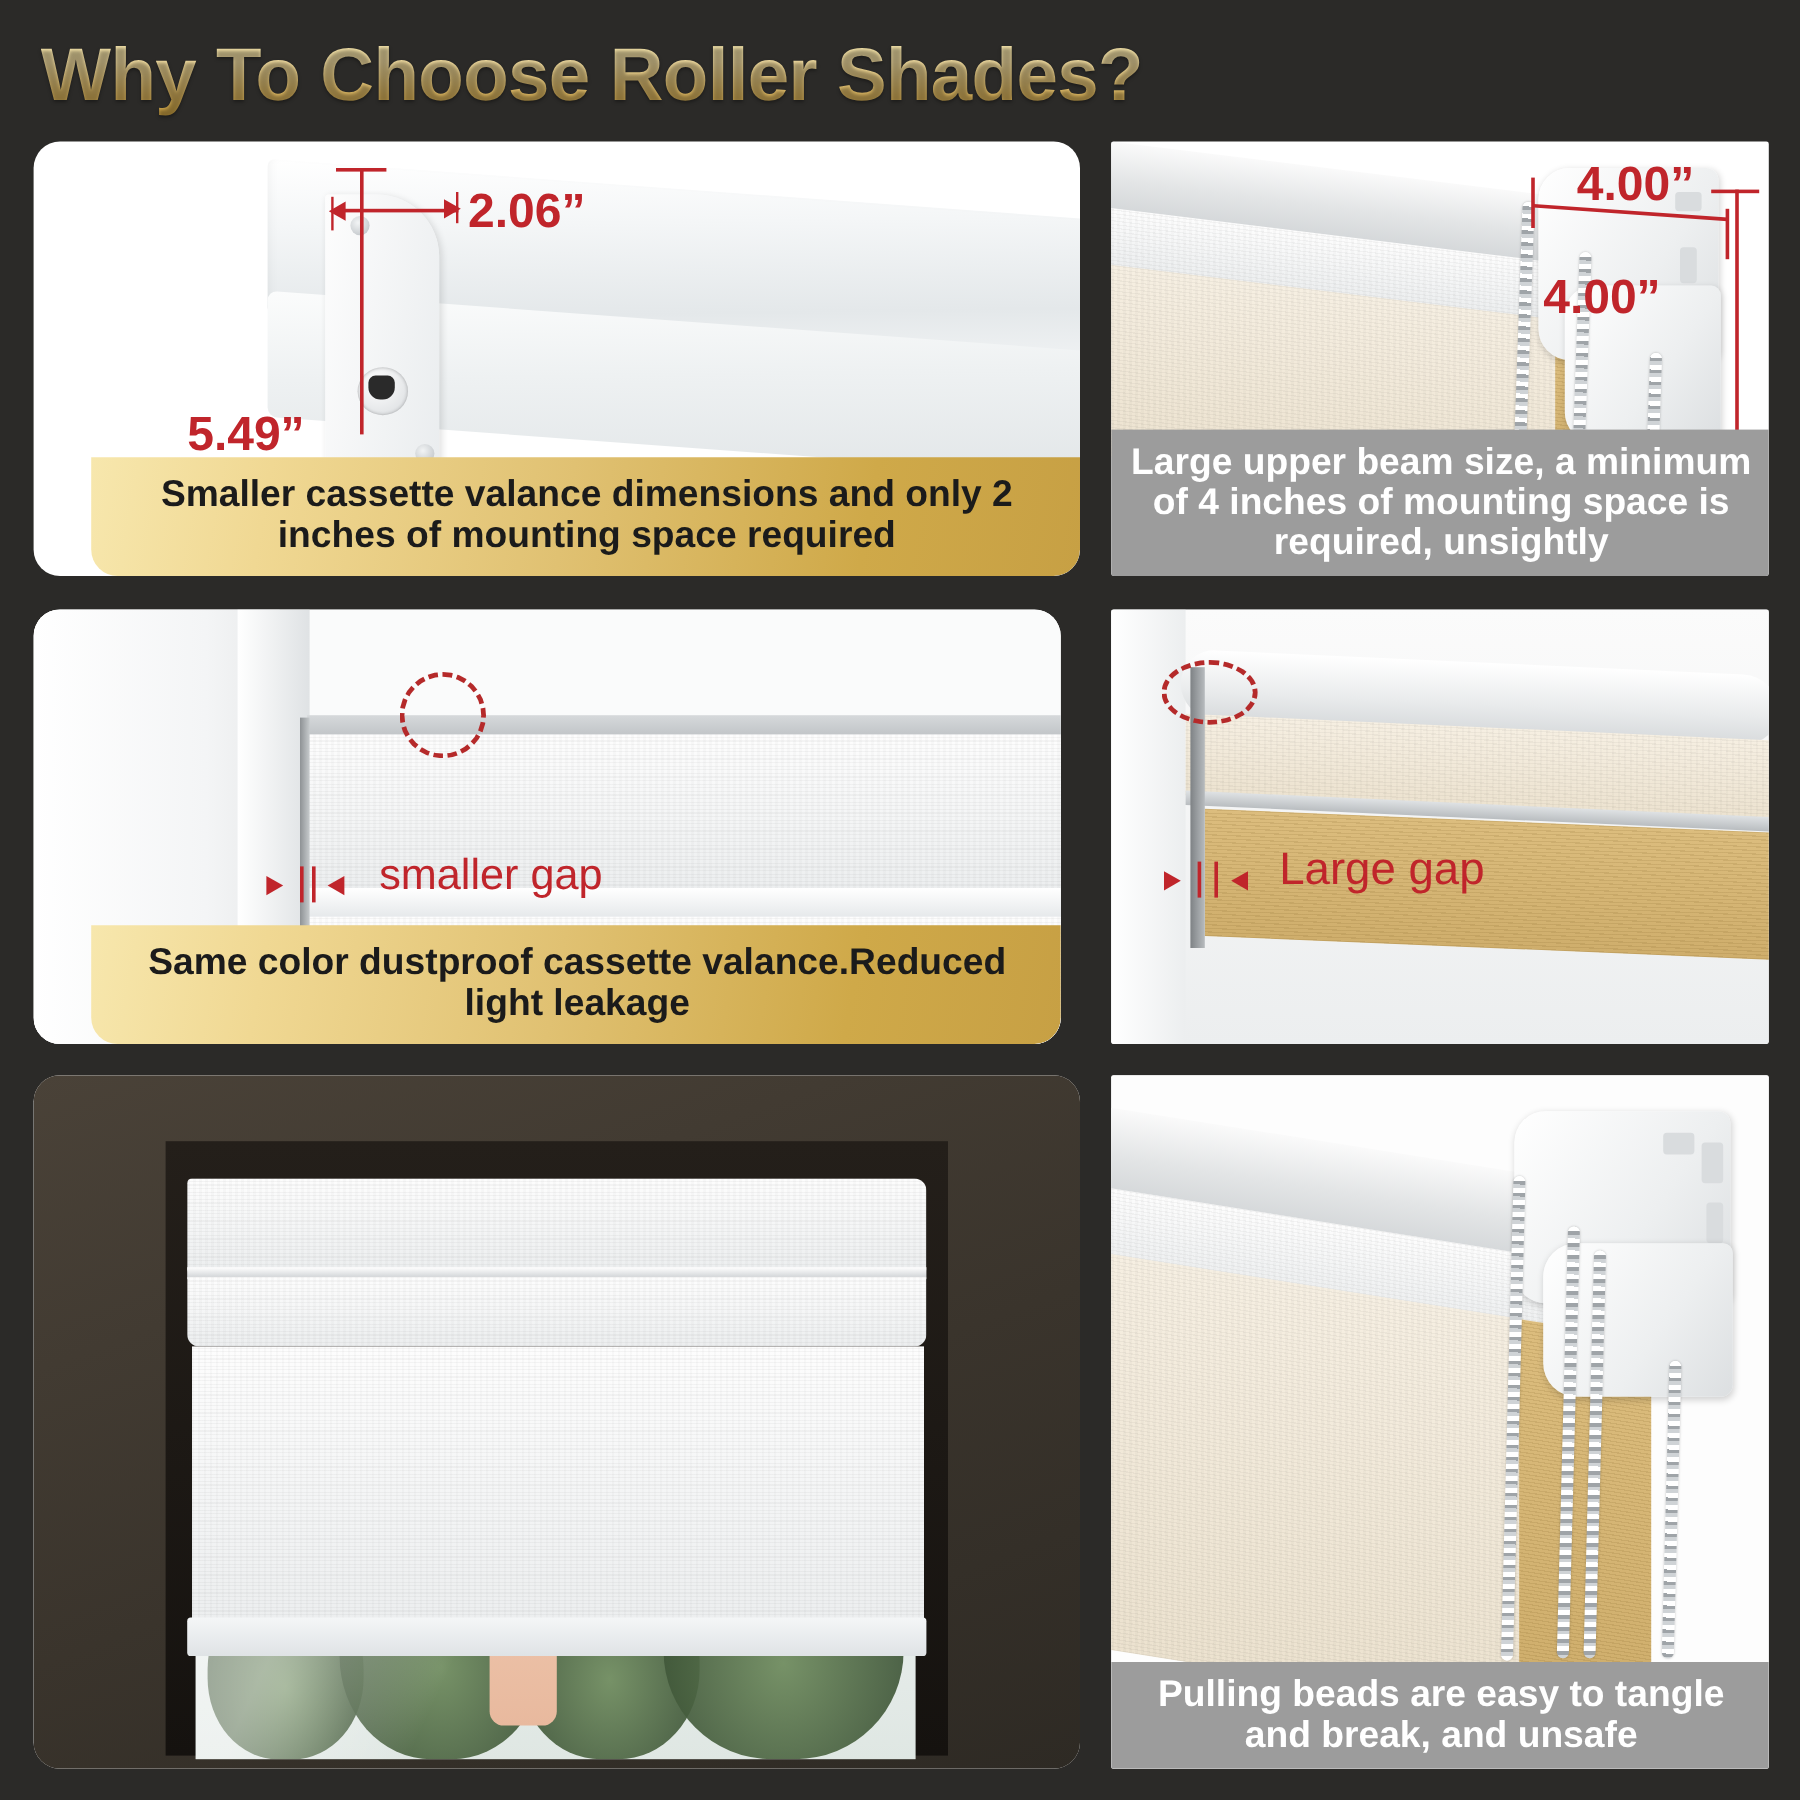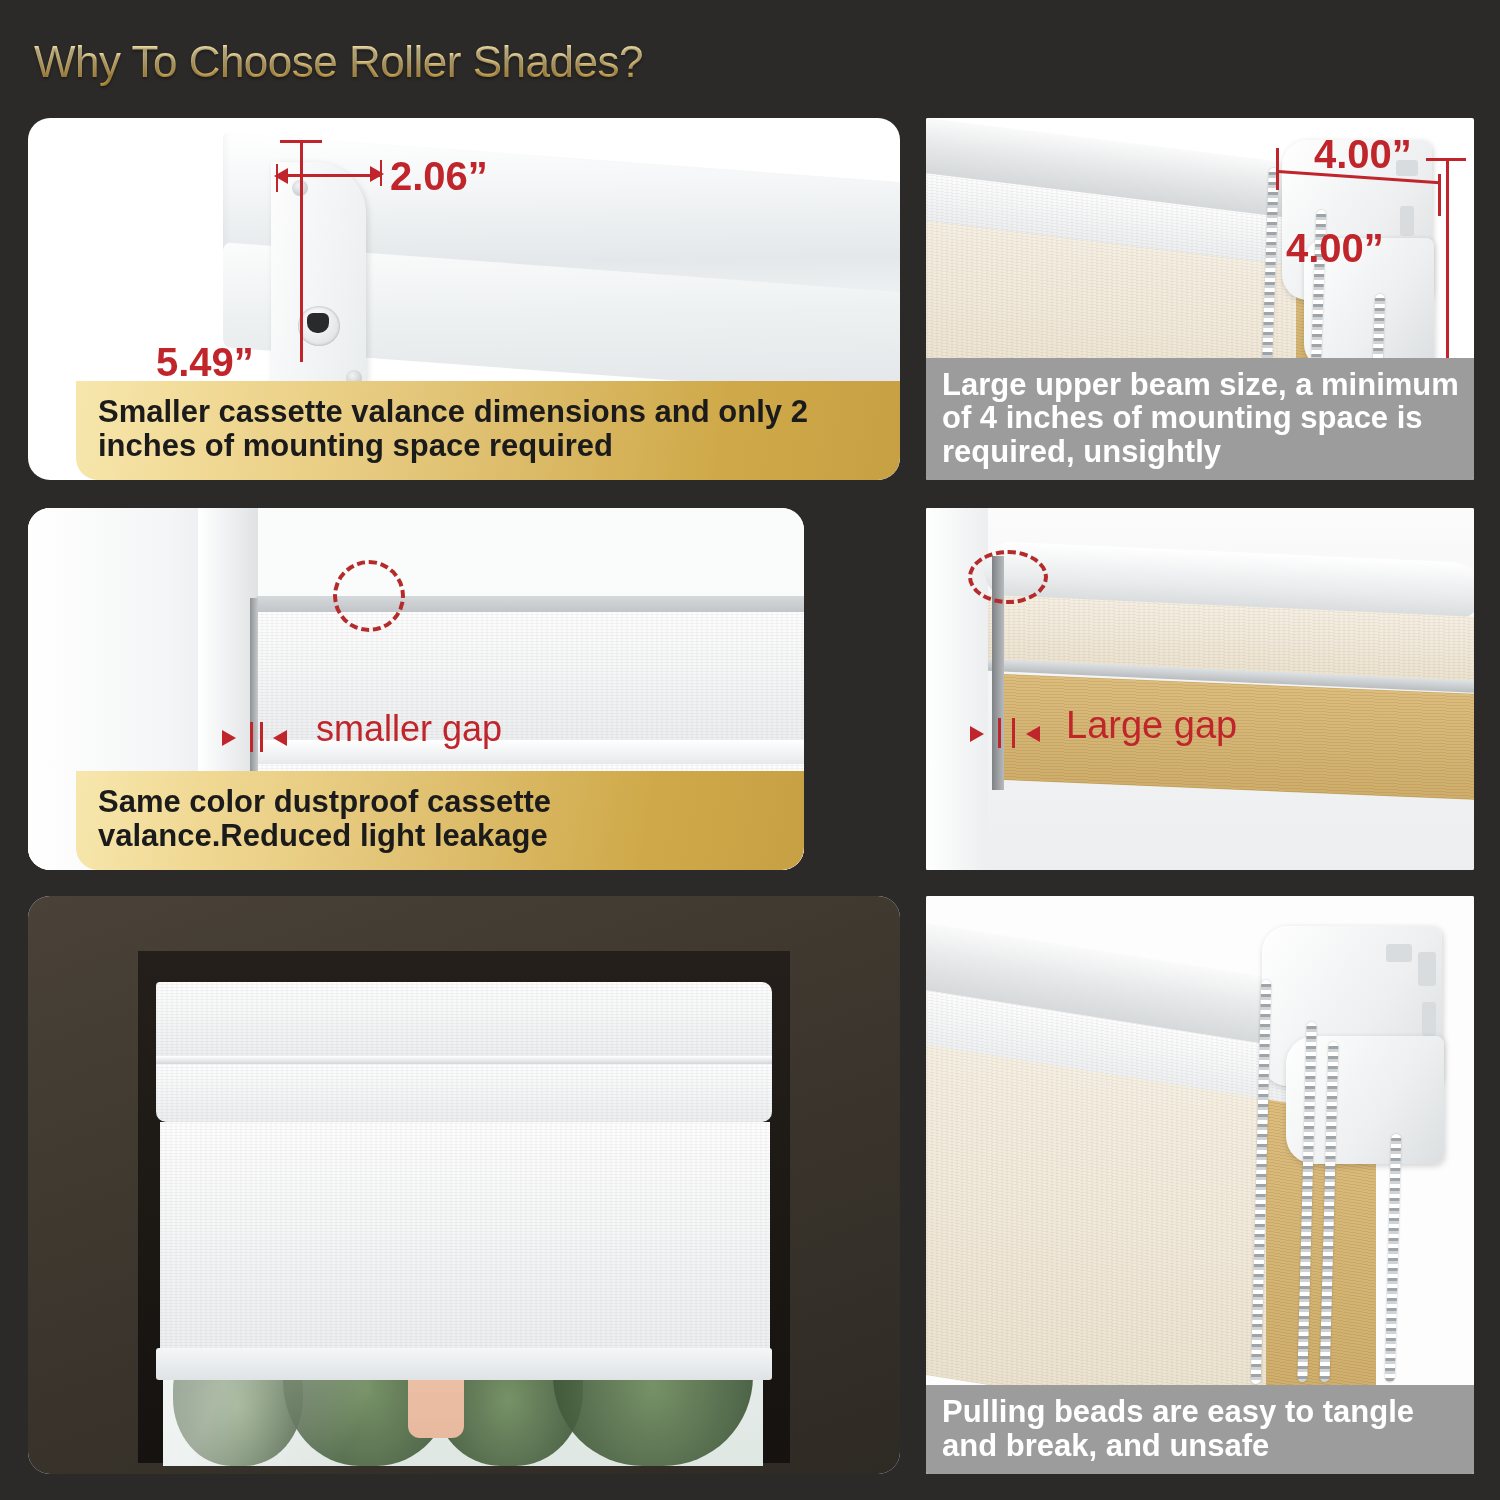--- a/index.html
+++ b/index.html
@@ -10,36 +10,36 @@
     overflow:hidden;
     position:relative;
   }
 
   
   .title-bar{
     position:absolute; left:34px; top:22px; width:1100px; height:80px;
     display:flex; align-items:center;
   }
   .title-text{
-    font-size:44px; font-weight:normal; letter-spacing:-0.5px;
+    font-size:62px; font-weight:bold; letter-spacing:-0.5px;
     background:linear-gradient(180deg,#f6eab2 0%,#f3dda0 35%,#d9b45f 72%,#c59b3c 100%);
     -webkit-background-clip:text; background-clip:text; color:transparent;
     -webkit-text-fill-color:transparent;
     text-shadow:0 2px 3px rgba(0,0,0,.35);
     white-space:nowrap;
   }
 
   
-  .panel{ position:absolute; overflow:hidden; background:#fff; }
+  .panel{ position:absolute; overflow:hidden; background:#fff;text-align:center; }
   .panel.left  { border-radius:22px; }
   .panel.right { border-radius:2px; }
 
   .p-r1l{ left:28px;  top:118px;  width:872px; height:362px; }
   .p-r1r{ left:926px; top:118px;  width:548px; height:362px; }
-  .p-r2l{ left:28px;  top:508px;  width:776px; height:362px; }
+  .p-r2l{ left:28px;  top:508px;  width:856px; height:362px; }
   .p-r2r{ left:926px; top:508px;  width:548px; height:362px;padding-left:32px; }
   .p-r3l{ left:28px;  top:896px;  width:872px; height:578px; }
   .p-r3r{ left:926px; top:896px;  width:548px; height:578px;padding-left:23px; }
 
   .art{ position:absolute; inset:0; }
 
   
   .caption{ position:absolute; left:0; right:0; bottom:0; padding:14px 20px 16px 22px; }
   .caption.gold{
     background:linear-gradient(100deg,#f7e7ad 0%,#f0d893 18%,#e0c172 48%,#cfa949 78%,#c7a044 100%);

